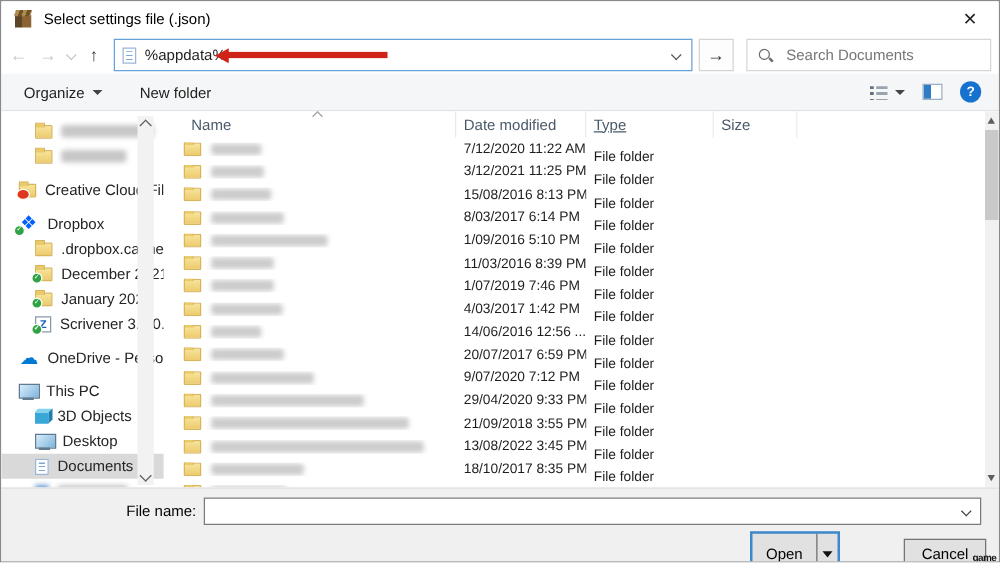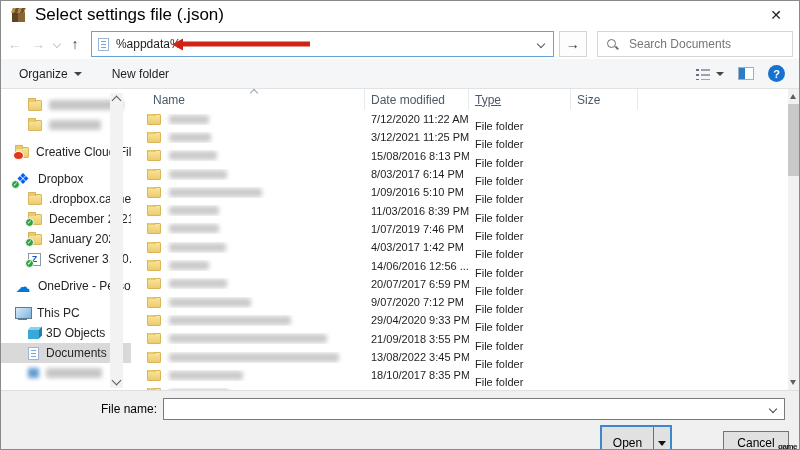--- a/index.html
+++ b/index.html
@@ -9,21 +9,21 @@
     border:1px solid #8a8a8a;background:#fff;
     font-family:"Liberation Sans",sans-serif;font-size:12px;color:#1b1b1b;
   }
   
   .titlebar{height:28px;display:flex;align-items:center;padding:0 6px 0 10px;background:#fff;}
   .pkg-icon{position:relative;width:15px;height:15px;margin-right:9px;flex:0 0 auto;}
   .pkg-icon::before{content:"";position:absolute;left:1px;top:4px;width:13px;height:10px;
     background:linear-gradient(90deg,#5d4426 0 6px,#8a6433 6px);}
   .pkg-icon::after{content:"";position:absolute;left:1px;top:0;width:13px;height:5px;
     background:repeating-linear-gradient(90deg,#b08a4d 0 3px,#6e522c 3px 6px);transform:skewX(-18deg);}
-  .title-text{font-size:17px;color:#000;}
+  .title-text{font-size:12px;color:#000;}
   .close-btn{margin-left:auto;width:34px;height:24px;display:flex;align-items:center;justify-content:center;
     font-size:14px;color:#222;cursor:default;}
   
   .navrow{height:30px;display:flex;align-items:center;background:#fff;padding:0 4px 0 2px;}
   .navbtn{width:25px;height:24px;display:flex;align-items:center;justify-content:center;font-size:14px;}
   .navbtn.small{width:14px;font-size:8px;}
   .disabled{color:#c3c9ce;}
   .enabled{color:#3b3b3b;}
   .addressbar{position:relative;width:489px;height:26px;margin-left:4px;
     border:1px solid var(--c-address_focus_border,#66a1d8);background:#fff;
@@ -273,20 +273,25 @@
           <div class="sb-item ind0 gap">
     <span class="sb-ic ic-thispc"></span>
     <span class="sb-label">This PC</span>
 
   </div>
           <div class="sb-item ind1">
     <span class="sb-ic ic-cube"></span>
     <span class="sb-label">3D Objects</span>
 
   </div>
+          <div class="sb-item ind1">
+    <span class="sb-ic ic-desktop"></span>
+    <span class="sb-label">Desktop</span>
+
+  </div>
           <div class="sb-item ind1 selected">
     <span class="sb-ic ic-documents"></span>
     <span class="sb-label">Documents</span>
 
   </div>
           <div class="sb-item ind1">
     <span class="sb-ic ic-downloads"></span>
 
     <span class="sb-blur" style="width: 56px;"></span>
   </div>

